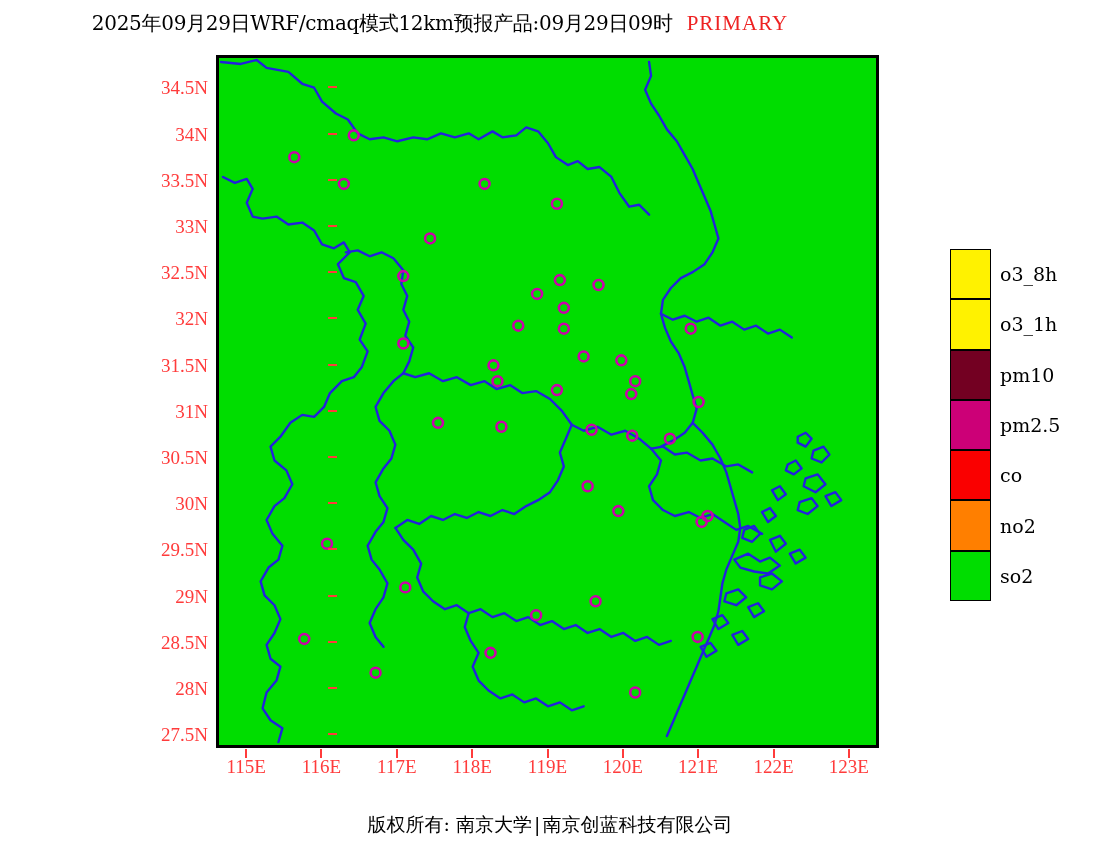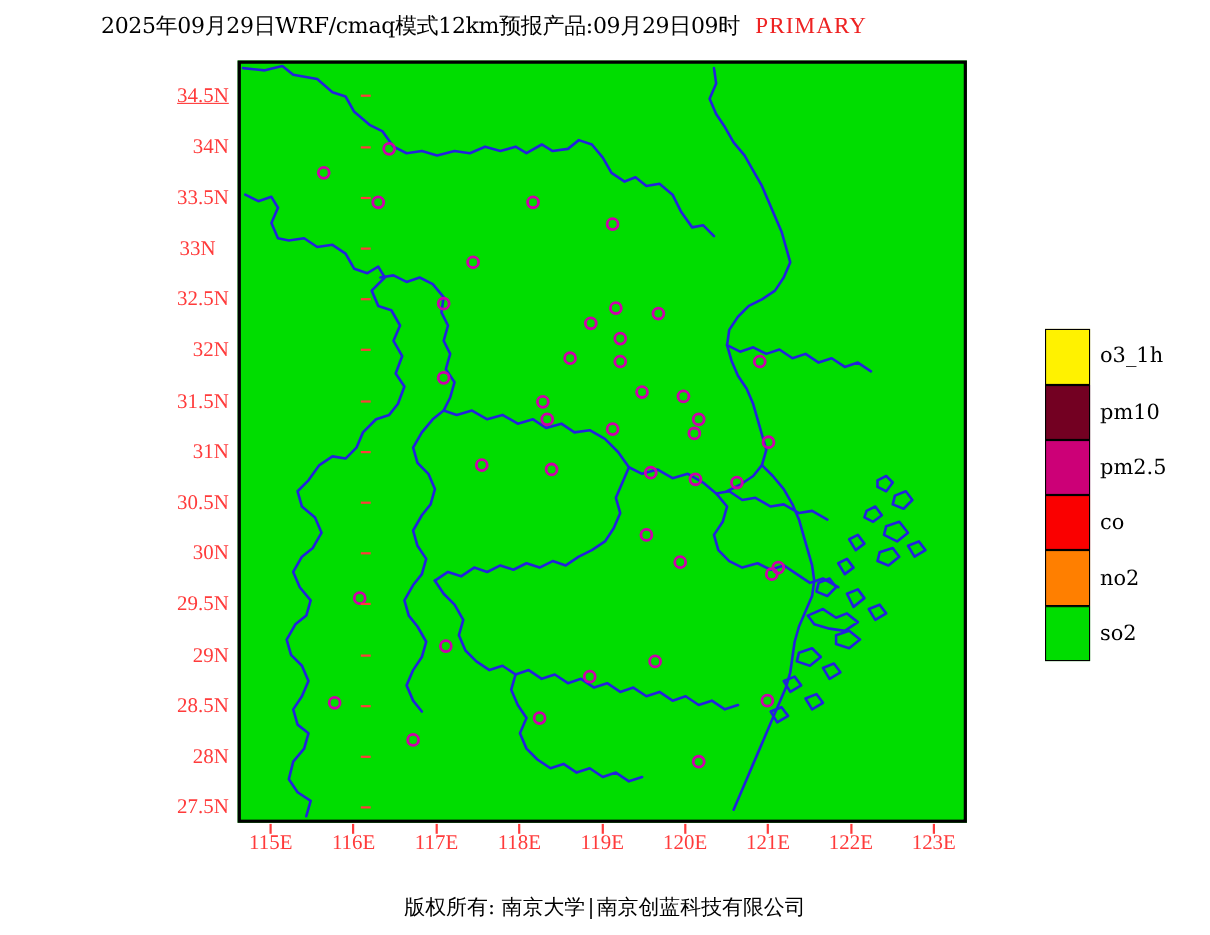--- a/index.html
+++ b/index.html
@@ -290,27 +290,27 @@
       <circle cx="274" cy="600" r="5"></circle>
       <circle cx="158" cy="620" r="5"></circle>
       <circle cx="483" cy="584" r="5"></circle>
       <circle cx="420" cy="640" r="5"></circle>
       <circle cx="487" cy="468" r="5"></circle>
     </g>
   </svg>
 </div>
 
 <div id="y-axis">
-    <div class="ytick-label" style="top: 87.34px; right: 0px; text-decoration: underline;">34.5N</div>
+    <div class="ytick-label" style="top: 87.34px; right: 0px;">34.5N</div>
     <div class="ytick-mark" style="top: 87.34px;"></div>
     <div class="ytick-label" style="top: 133.54px; right: 0px;">34N</div>
     <div class="ytick-mark" style="top: 133.54px;"></div>
     <div class="ytick-label" style="top: 179.74px; right: 0px;">33.5N</div>
     <div class="ytick-mark" style="top: 179.74px;"></div>
-    <div class="ytick-label" style="top: 225.94px; right: 12px; margin-left: 33px;">33N</div>
+    <div class="ytick-label" style="top: 225.94px; right: 0px; margin-left: 33px;">33N</div>
     <div class="ytick-mark" style="top: 225.94px;"></div>
     <div class="ytick-label" style="top: 272.14px; right: 0px;">32.5N</div>
     <div class="ytick-mark" style="top: 272.14px;"></div>
     <div class="ytick-label" style="top: 318.34px; right: 0px;">32N</div>
     <div class="ytick-mark" style="top: 318.34px;"></div>
     <div class="ytick-label" style="top: 364.54px; right: 0px;">31.5N</div>
     <div class="ytick-mark" style="top: 364.54px;"></div>
     <div class="ytick-label" style="top: 410.74px; right: 0px; text-align: center;">31N</div>
     <div class="ytick-mark" style="top: 410.74px;"></div>
     <div class="ytick-label" style="top: 456.94px; right: 0px;">30.5N</div>
@@ -343,20 +343,24 @@
     <div class="xtick-mark" style="left: 622.841px;"></div>
     <div class="xtick-label" style="left: 698.182px;">121E</div>
     <div class="xtick-mark" style="left: 698.182px;"></div>
     <div class="xtick-label" style="left: 773.523px;">122E</div>
     <div class="xtick-mark" style="left: 773.523px;"></div>
     <div class="xtick-label" style="left: 848.864px;">123E</div>
     <div class="xtick-mark" style="left: 848.864px;"></div>
   </div>
 
 <div id="legend">
+    <div class="legend-row" style="top: 0px; height: 50.2857px;">
+      <div class="legend-swatch" style="background: rgb(255, 242, 0); height: 50.2857px;"></div>
+      <div class="legend-label">o3_8h</div>
+    </div>
     <div class="legend-row" style="top: 50.2857px; height: 50.2857px;">
       <div class="legend-swatch" style="background: rgb(255, 242, 0); height: 50.2857px;"></div>
       <div class="legend-label">o3_1h</div>
     </div>
     <div class="legend-row" style="top: 100.571px; height: 50.2857px;">
       <div class="legend-swatch" style="background: rgb(115, 0, 34); height: 50.2857px;"></div>
       <div class="legend-label">pm10</div>
     </div>
     <div class="legend-row" style="top: 150.857px; height: 50.2857px;">
       <div class="legend-swatch" style="background: rgb(204, 0, 119); height: 50.2857px;"></div>

